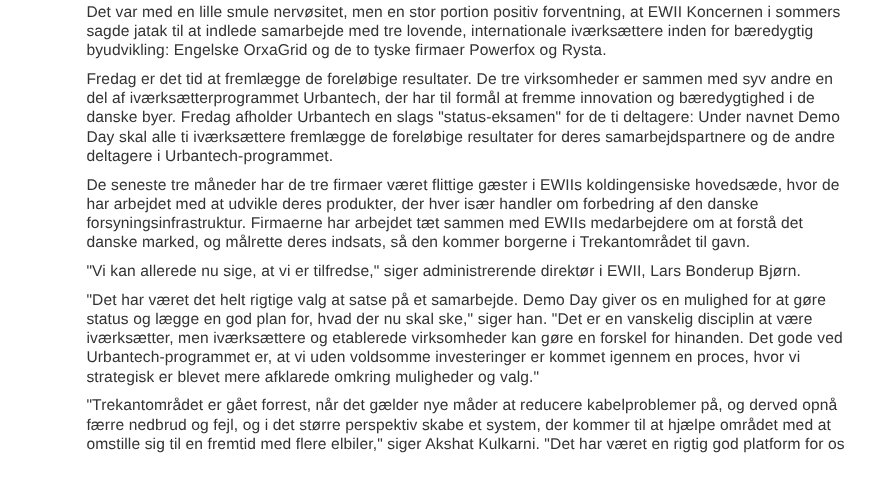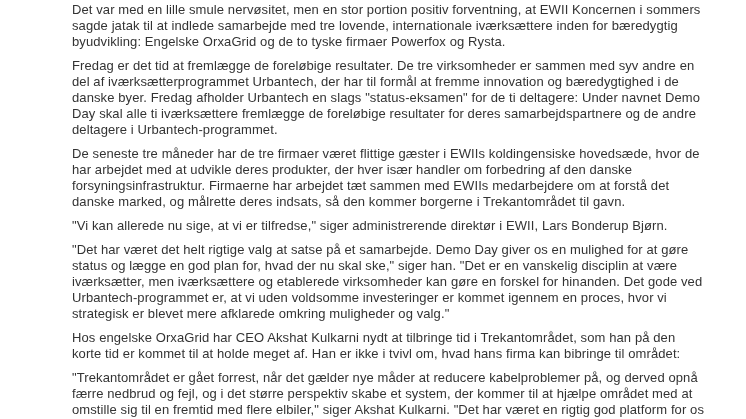--- a/index.html
+++ b/index.html
@@ -46,19 +46,17 @@
     <p>De seneste tre måneder har de tre firmaer været flittige gæster i EWIIs koldingensiske hovedsæde, hvor de
 har arbejdet med at udvikle deres produkter, der hver især handler om forbedring af den danske
 forsyningsinfrastruktur. Firmaerne har arbejdet tæt sammen med EWIIs medarbejdere om at forstå det
 danske marked, og målrette deres indsats, så den kommer borgerne i Trekantområdet til gavn.</p>
     <p>"Vi kan allerede nu sige, at vi er tilfredse," siger administrerende direktør i EWII, Lars Bonderup Bjørn.</p>
     <p>"Det har været det helt rigtige valg at satse på et samarbejde. Demo Day giver os en mulighed for at gøre
 status og lægge en god plan for, hvad der nu skal ske," siger han. "Det er en vanskelig disciplin at være
 iværksætter, men iværksættere og etablerede virksomheder kan gøre en forskel for hinanden. Det gode ved
 Urbantech-programmet er, at vi uden voldsomme investeringer er kommet igennem en proces, hvor vi
 strategisk er blevet mere afklarede omkring muligheder og valg."</p>
-    <p>Hos engelske OrxaGrid har CEO Akshat Kulkarni nydt at tilbringe tid i Trekantområdet, som han på den
-korte tid er kommet til at holde meget af. Han er ikke i tvivl om, hvad hans firma kan bibringe til området:</p>
     <p>"Trekantområdet er gået forrest, når det gælder nye måder at reducere kabelproblemer på, og derved opnå
 færre nedbrud og fejl, og i det større perspektiv skabe et system, der kommer til at hjælpe området med at
 omstille sig til en fremtid med flere elbiler," siger Akshat Kulkarni. "Det har været en rigtig god platform for os</p>
   </article>
 </div>
 
 </body></html>

